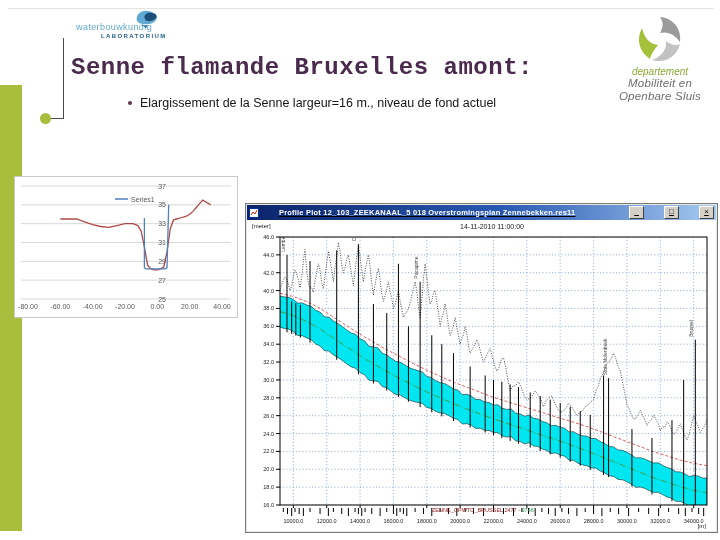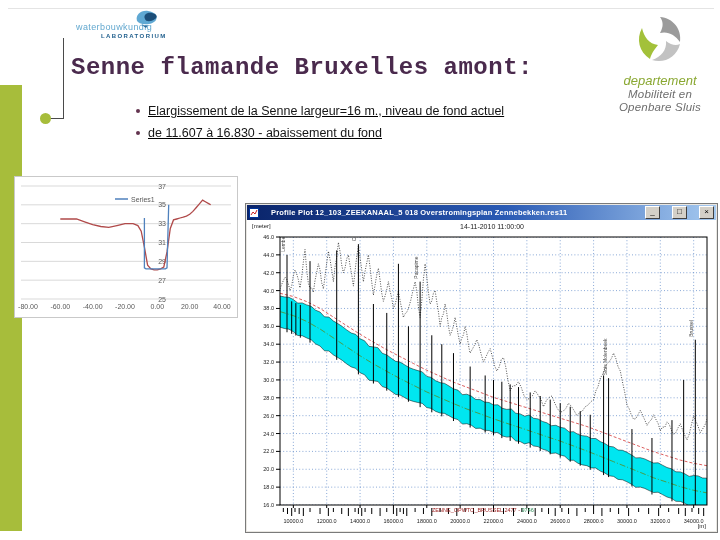--- a/index.html
+++ b/index.html
@@ -15,40 +15,40 @@
   #conn-dot{left:40px;top:113px;width:11px;height:11px;border-radius:50%;background:#a7bd3b;}
 
   
   #wl-line1{left:76px;top:22px;font-size:9px;color:#63a8cf;letter-spacing:.4px;}
   #wl-line2{left:101px;top:33px;font-size:6px;color:#205f8d;letter-spacing:1.4px;font-weight:bold;}
   #wl-icon{left:131px;top:7px;}
 
   
   #dept{left:604px;top:14px;width:112px;text-align:center;}
   #dept-swirl{display:block;margin:0 auto;}
-  #dept-tag{font-size:13px;font-style:italic;color:#8aa832;margin-top:9px;}
+  #dept-tag{font-size:10px;font-style:italic;color:#8aa832;margin-top:2px;}
   #dept-l1,#dept-l2{font-size:11.5px;font-style:italic;color:#6e6e6e;line-height:1.12;letter-spacing:.2px;text-align:center;}
 
   
   #page-title{left:71px;top:54px;width:560px;font-family:Liberation Mono, monospace;
     font-weight:800;font-size:24px;letter-spacing:.5px;color:#4a2a4d;}
-  #bullets{left:112px;top:84px;width:480px;margin:16px;padding:0;list-style:none;text-decoration:underline;}
+  #bullets{left:112px;top:84px;width:480px;margin:8px;padding:0;list-style:none;}
   #bullets li{position:relative;padding-left:20px;font-size:12.5px;color:#161616;line-height:22px;}
   #bullets li::before{content:"";position:absolute;left:8px;top:9px;width:4px;height:4px;
     border-radius:50%;background:#63334f;}
 
   
   #small-chart{left:14px;top:176px;width:222px;height:140px;background:#fff;
     border:1px solid #c9c9c9;}
 
   
   #app-window{left:245px;top:203px;width:471px;height:328px;background:#fff;
     border:1px solid #7a7a7a;box-shadow:inset 0 0 0 1px #e9e7e2;}
   #titlebar{position:absolute;left:1px;top:1px;right:1px;height:15px;display:flex;align-items:center;
-    background:linear-gradient(to right,#0a246a 0%,#2a5ab4 55%,#a6caf0 100%);padding:0 2px;gap:12px;}
+    background:linear-gradient(to right,#0a246a 0%,#2a5ab4 55%,#a6caf0 100%);padding:0 2px;gap:20px;text-decoration:underline;}
   #win-title{flex:1;font-size:7.5px;font-weight:bold;color:#fff;white-space:nowrap;
     overflow:hidden;letter-spacing:.2px;}
   .win-btn{width:13px;height:11px;background:#d4d0c8;border-top:1px solid #fff;border-left:1px solid #fff;
     border-right:1px solid #404040;border-bottom:1px solid #404040;font-size:8px;line-height:9px;
     text-align:center;color:#000;}
   #win-body{position:absolute;left:1px;top:16px;width:469px;height:311px;background:#fff;overflow:hidden;}
   #meter-label{position:absolute;left:5px;top:3px;font-size:6px;color:#222;}
   #plot-date{position:absolute;left:120px;top:3px;width:250px;text-align:center;font-size:7px;color:#222;}
   #section-label{position:absolute;left:185px;top:287px;font-size:5.5px;color:#9c2020;white-space:nowrap;}
   #section-value{color:#2e8b57;}
@@ -81,21 +81,20 @@
       <path d="M17 45 C6 38 3 25 9 14 C11 23 16 30 25 31 C20 37 18 41 17 45 Z" fill="#a3c13a"></path>
     </svg>
     <div id="dept-tag">departement</div>
     <div id="dept-l1">Mobiliteit en</div>
     <div id="dept-l2">Openbare Sluis</div>
   </div>
 
   <div class="abs" id="page-title">Senne flamande Bruxelles amont:</div>
   <ul class="abs" id="bullets">
     <li>Elargissement de la Senne largeur=16 m., niveau de fond actuel</li>
-    <li>de 11.607 à 16.830  - abaissement du fond</li>
   </ul>
 
   <div class="abs" id="small-chart"><svg width="220" height="138">
         <g>
           <line x1="6" x2="216" y1="9" y2="9" stroke="#d9d9d9" stroke-width="1"></line>
           <line x1="6" x2="216" y1="27.833333333333332" y2="27.833333333333332" stroke="#d9d9d9" stroke-width="1"></line>
           <line x1="6" x2="216" y1="46.666666666666664" y2="46.666666666666664" stroke="#d9d9d9" stroke-width="1"></line>
           <line x1="6" x2="216" y1="65.5" y2="65.5" stroke="#d9d9d9" stroke-width="1"></line>
           <line x1="6" x2="216" y1="84.33333333333333" y2="84.33333333333333" stroke="#d9d9d9" stroke-width="1"></line>
           <line x1="6" x2="216" y1="103.16666666666667" y2="103.16666666666667" stroke="#d9d9d9" stroke-width="1"></line>

